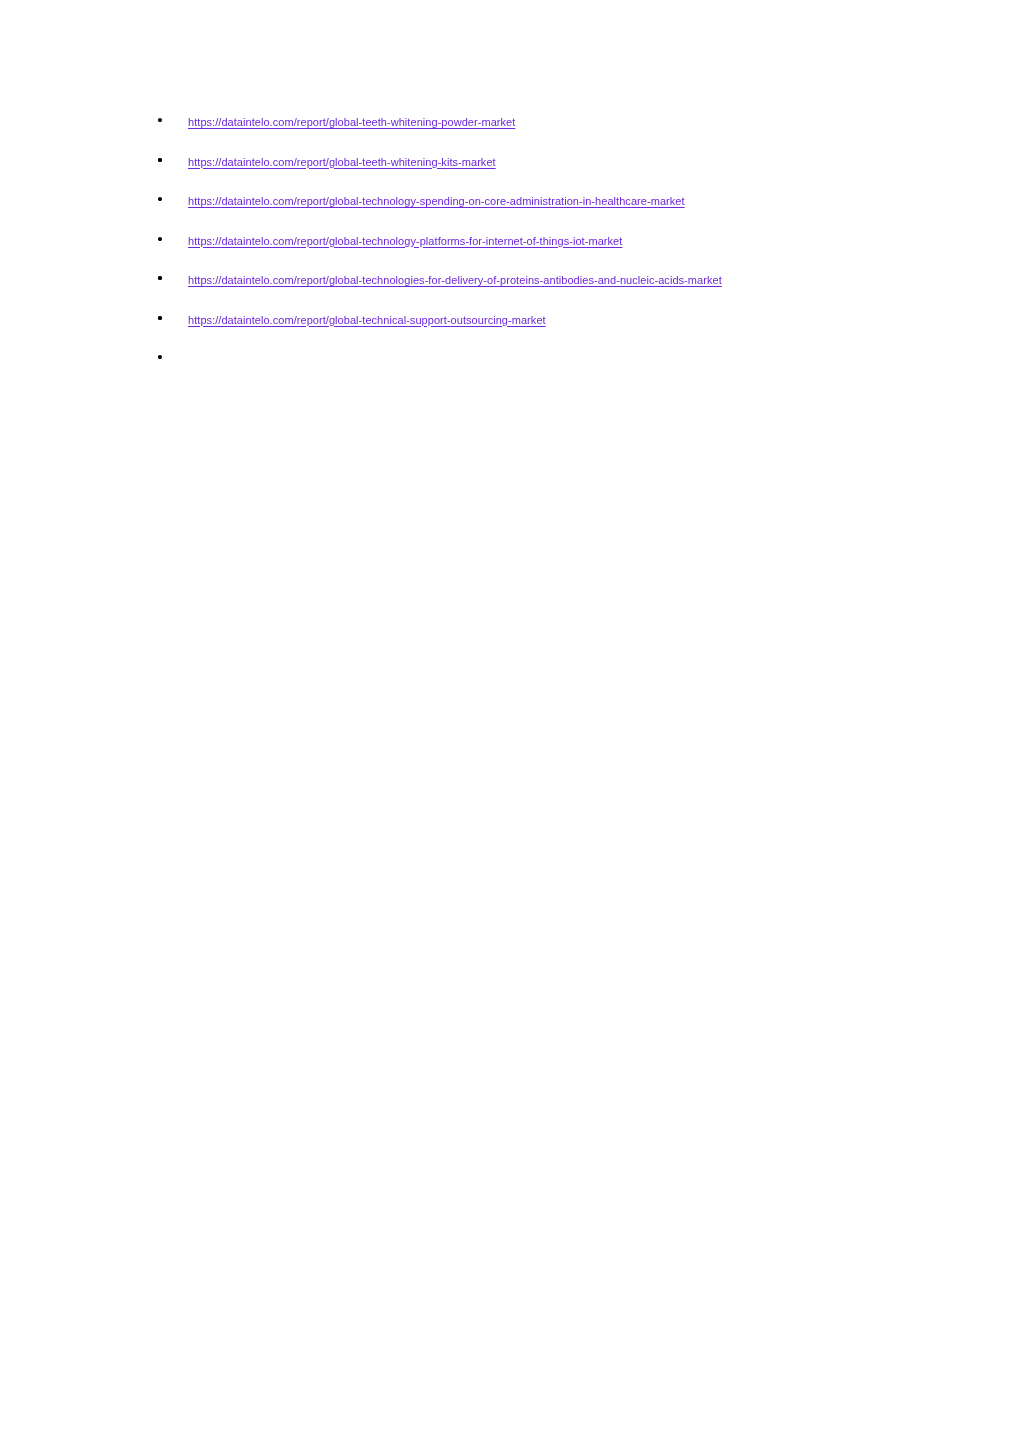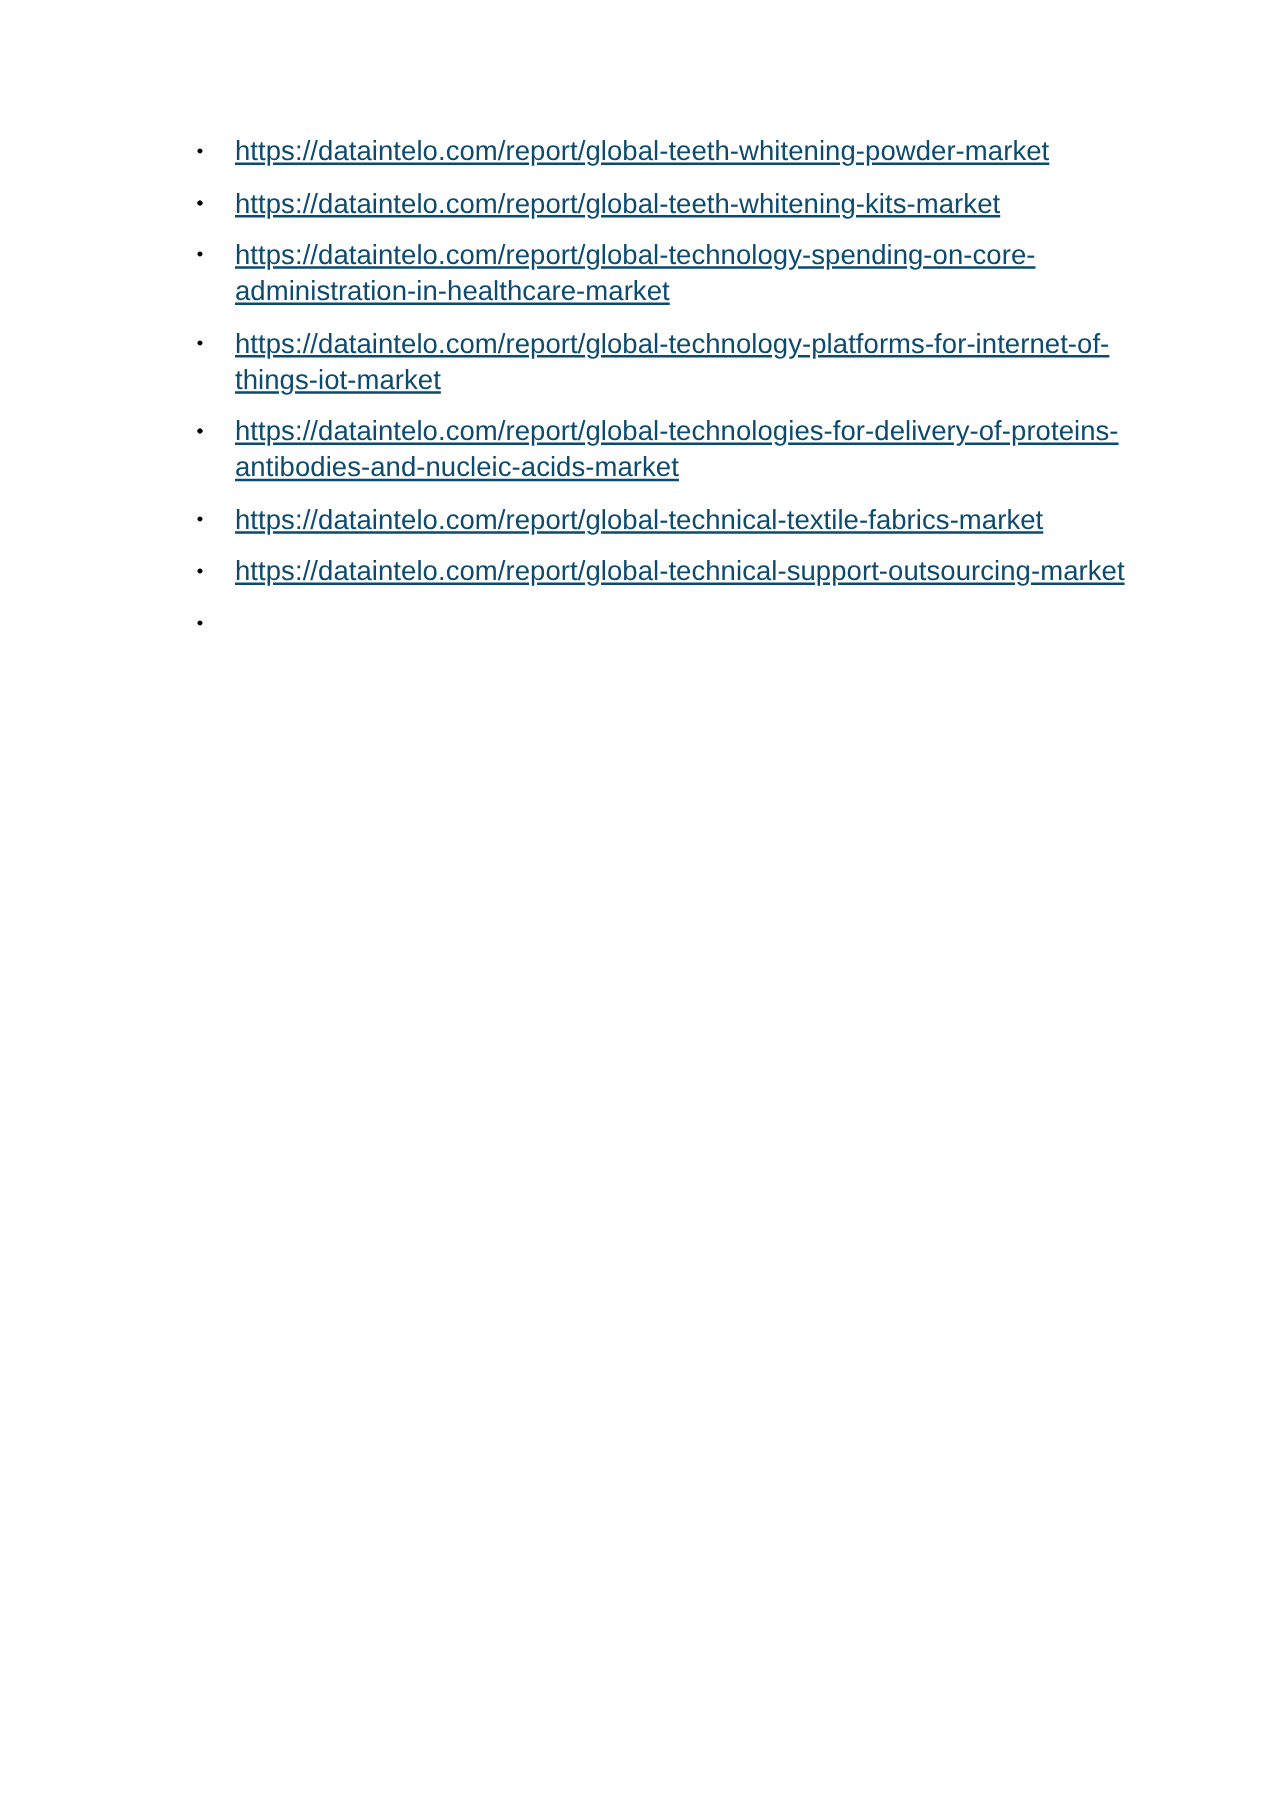--- a/index.html
+++ b/index.html
@@ -42,25 +42,25 @@
     left: 25px;
     top: 0;
     width: 10px;
     height: 26px;
     line-height: 26px;
     font-size: 17px;
     color: #000000;
     text-align: center;
   }
   a.doc-link {
-    color: #0c4a6e;
+    color: #6d28d9;
     text-decoration: underline;
     text-underline-offset: 2px;
     font-family: "Liberation Sans", sans-serif;
-    font-size: 22px;
+    font-size: 11px;
     letter-spacing: 0.05px;
     word-break: break-word;
   }
 </style>
 </head>
 <body>
 
 <div class="page">
   <div class="content">
     <ul class="link-list">
@@ -85,21 +85,20 @@
       </li>
       <li>
         <span class="bullet">•</span>
       </li>
       <li>
         <span class="bullet">•</span>
         <a class="doc-link" href="#">https://dataintelo.com/report/global-technologies-for-delivery-of-proteins-antibodies-and-nucleic-acids-market</a>
       </li>
       <li>
         <span class="bullet">•</span>
-        <a class="doc-link" href="#">https://dataintelo.com/report/global-technical-textile-fabrics-market</a>
       </li>
       <li>
         <span class="bullet">•</span>
         <a class="doc-link" href="#">https://dataintelo.com/report/global-technical-support-outsourcing-market</a>
       </li>
       <li>
         <span class="bullet">•</span>
       </li>
     </ul>
   </div>

